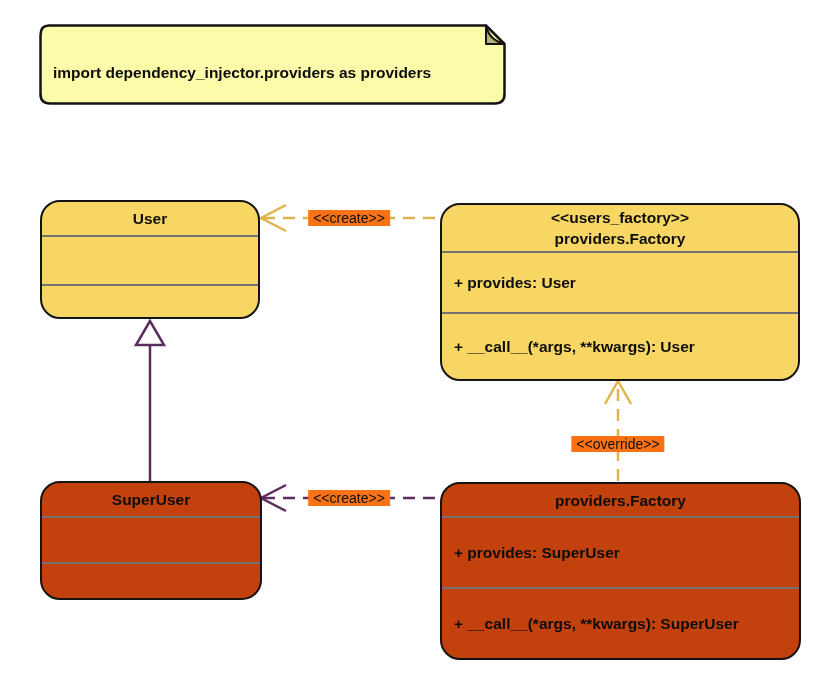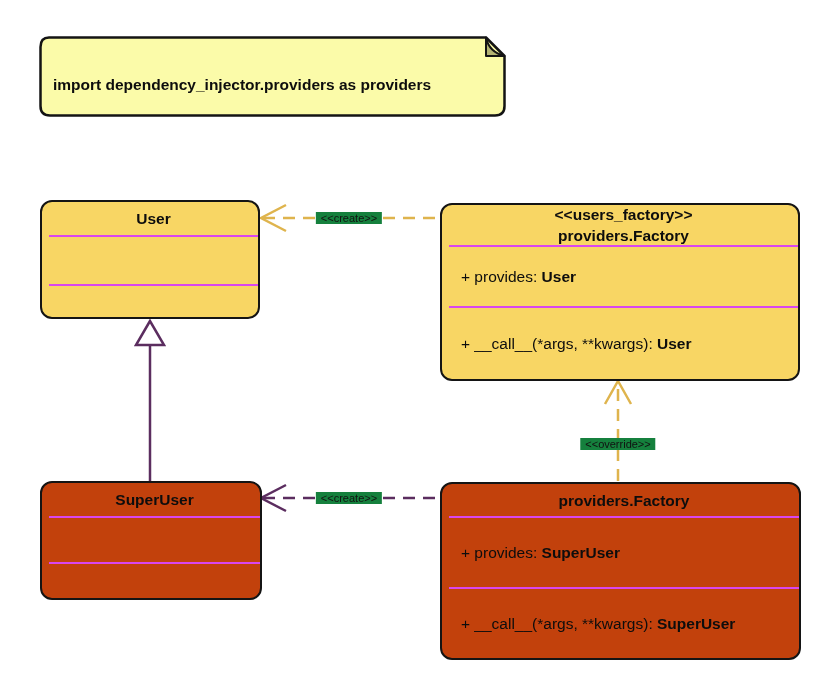--- a/index.html
+++ b/index.html
@@ -21,21 +21,21 @@
     left: 0;
     top: 0;
     width: 840px;
     height: 700px;
   }
 
   
   .note {
     position: absolute;
     left: 39px;
-    top: 36px;
+    top: 24px;
     width: 467px;
     height: 97px;
   }
   .note-bg {
     position: absolute;
     left: 0;
     top: 0;
     width: 467px;
     height: 81px;
   }
@@ -50,77 +50,77 @@
     font-size: 15.5px;
     color: #0d0d0d;
     white-space: nowrap;
   }
 
   
   .uml-class {
     position: absolute;
     box-sizing: border-box;
     border: 2.5px solid #141414;
-    border-radius: 12px;
+    border-radius: 20px;
     display: flex;
     flex-direction: column;
     overflow: hidden;
-    padding-left: 7px;
   }
   .uml-class.yellow { background: #F8D664; }
   .uml-class.purple { background: #c2410c; }
 
   .cls-title {
     display: flex;
     flex-direction: column;
     align-items: center;
     justify-content: center;
     font-weight: bold;
     font-size: 15.5px;
     line-height: 21px;
     color: #0d0d0d;
     flex: 0 0 auto;
   }
   .compartment {
-    border-top: 2px solid #d946ef;
+    border-top: 2px solid #737373;
     flex: 0 0 auto;
+    font-weight: bold;
   }
   .compartment.grow { flex: 1 1 auto; }
   .attr-row {
     display: flex;
     align-items: center;
     padding: 0 12px;
     font-size: 15.5px;
     color: #0d0d0d;
   }
   .attr-row span, .attr-row b { white-space: pre; }
 
   .class-user        { left: 40px;  top: 200px; width: 220px; height: 119px; }
   .class-user .cls-title { height: 33px; }
   .class-user .c1    { height: 47px; }
 
   .class-superuser   { left: 40px;  top: 481px; width: 222px; height: 119px; }
   .class-superuser .cls-title { height: 33px; }
   .class-superuser .c1 { height: 44px; }
 
   .class-users-factory { left: 440px; top: 203px; width: 360px; height: 178px; }
-  .class-users-factory .cls-title { height: 40px; }
+  .class-users-factory .cls-title { height: 46px; }
   .class-users-factory .c1 { height: 59px; }
 
   .class-superuser-factory { left: 440px; top: 482px; width: 361px; height: 178px; }
   .class-superuser-factory .cls-title { height: 32px; }
   .class-superuser-factory .c1 { height: 69px; }
 
   
   .rel-label {
     position: absolute;
     transform: translate(-50%, -50%);
-    background: #15803d;
+    background: #f97316;
     padding: 0 5px;
-    font-size: 11px;
+    font-size: 14px;
     color: #111111;
     white-space: nowrap;
   }
 </style>
 </head>
 <body>
 
 <div class="canvas">
 
   <svg class="overlay" width="840" height="700" viewBox="0 0 840 700">

